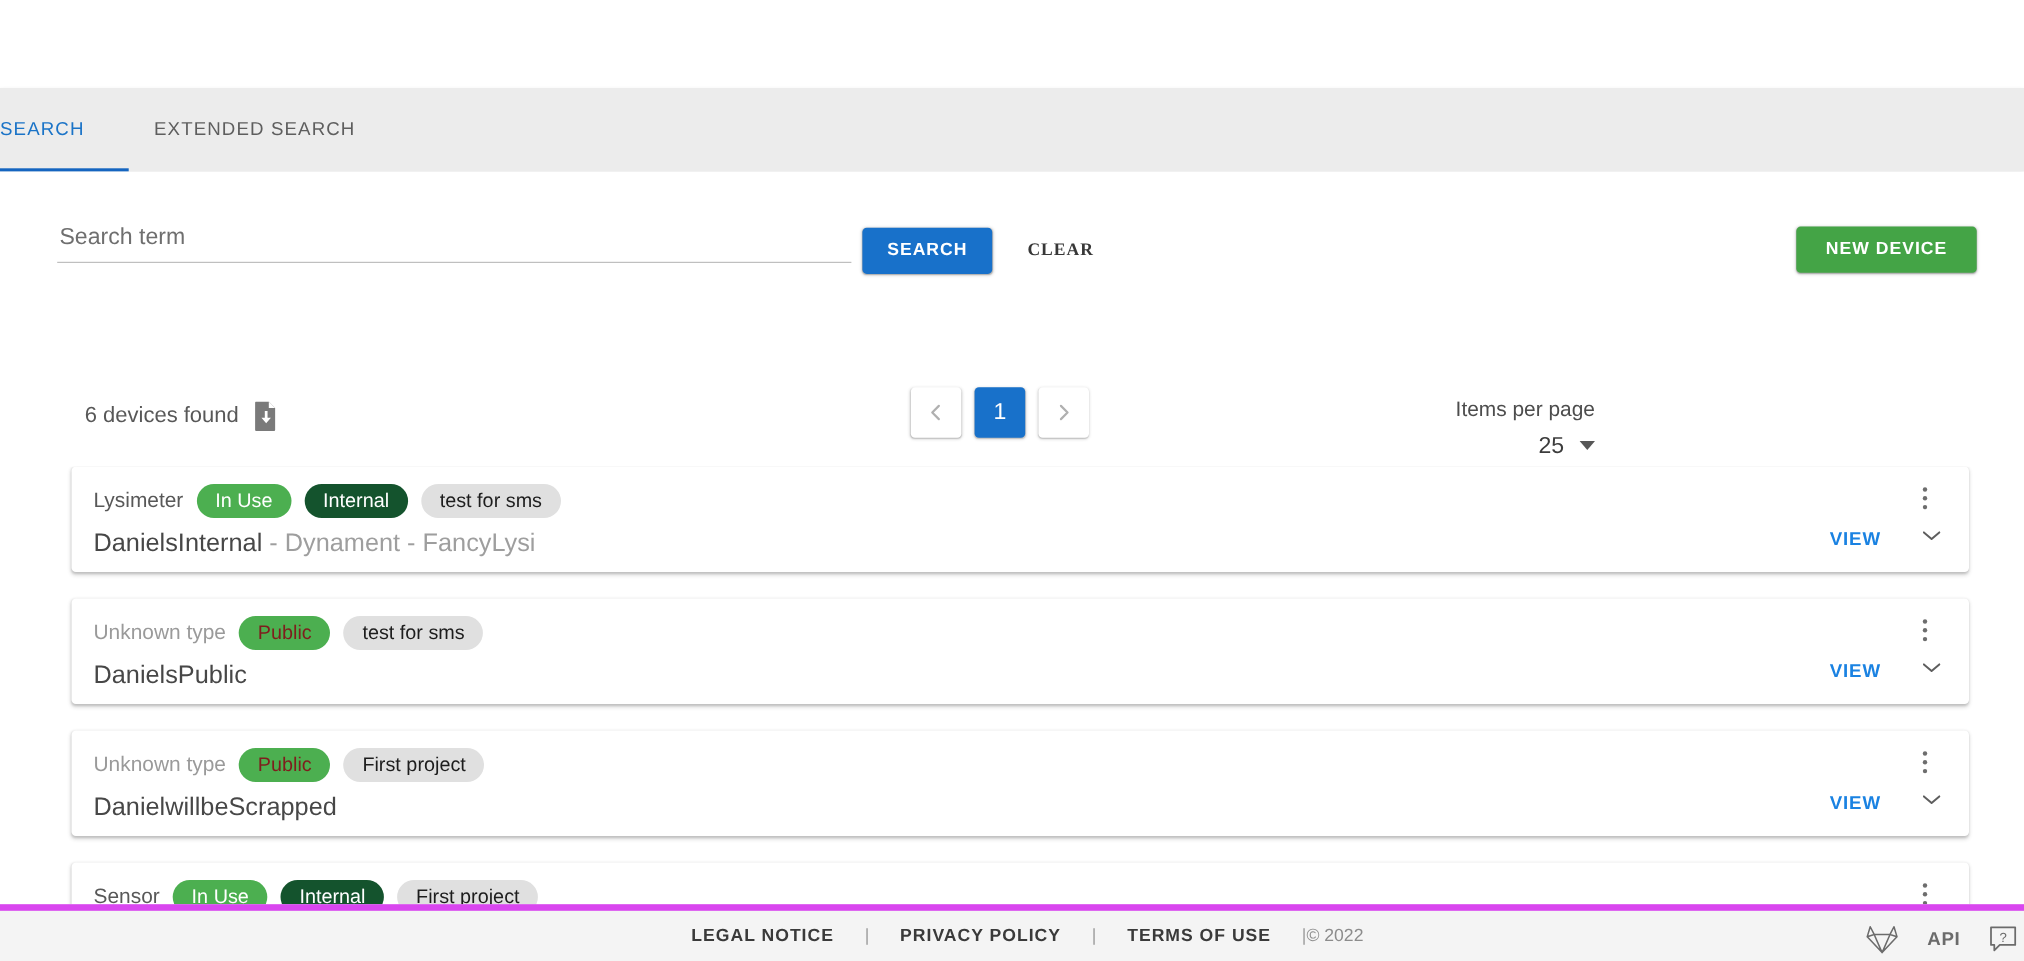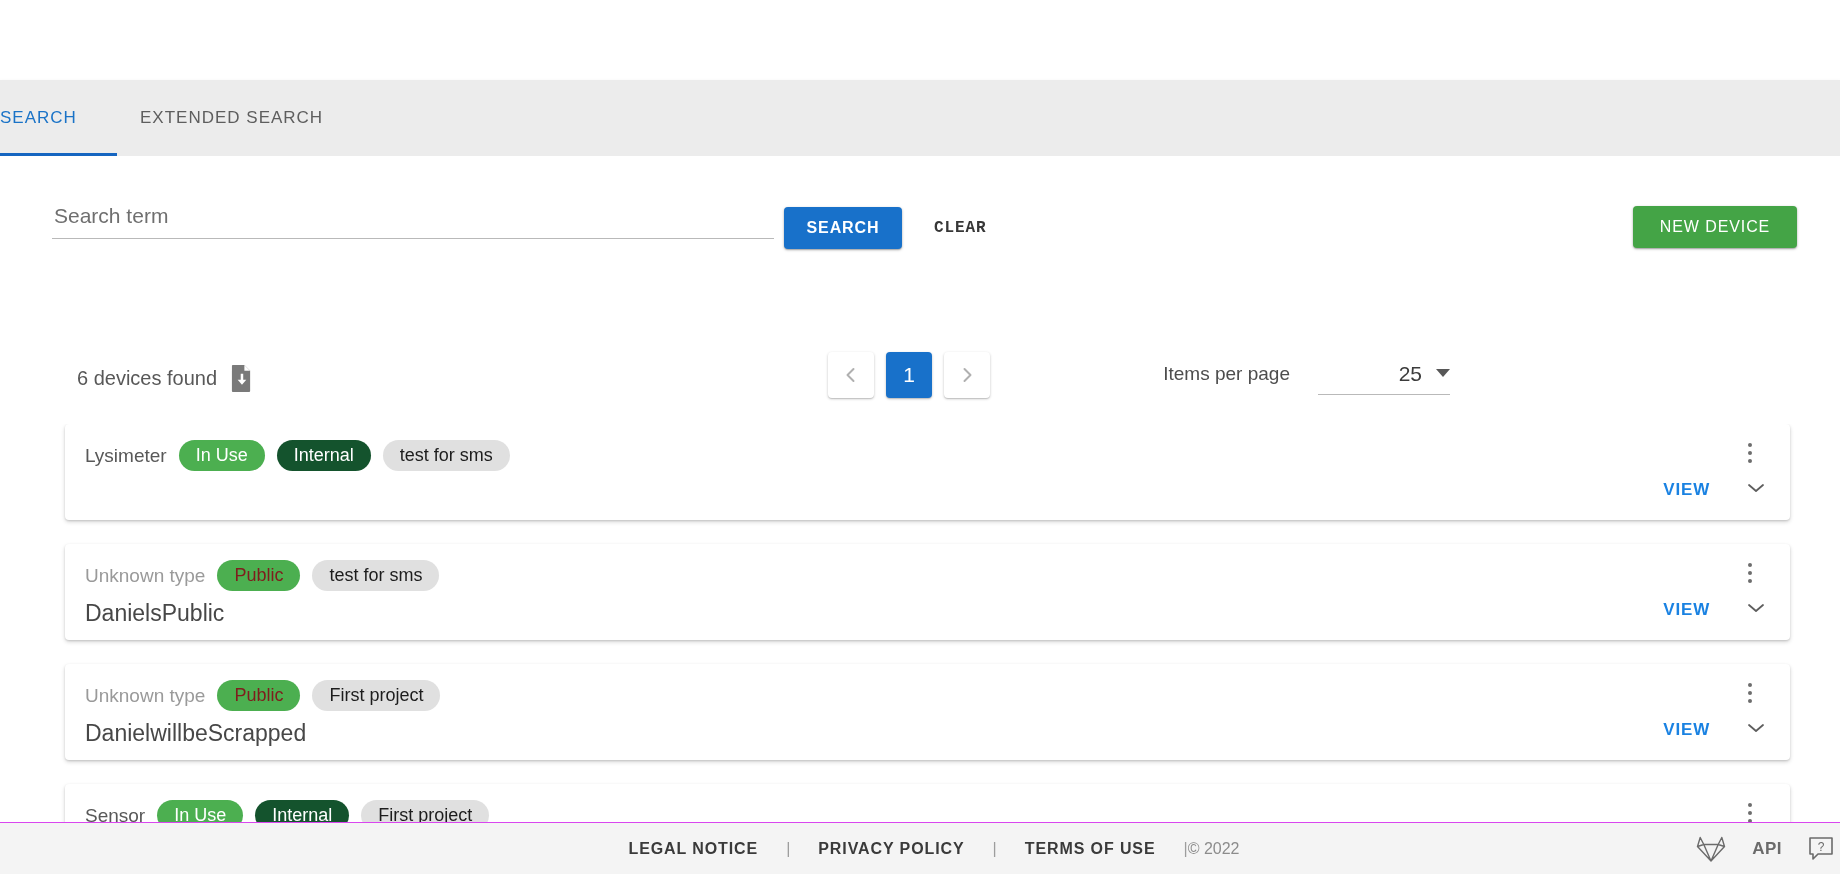--- a/index.html
+++ b/index.html
@@ -89,31 +89,31 @@
     border: none; border-radius: 4px;
     font-family: "Liberation Sans", sans-serif;
     font-size: 16px; font-weight: 600; letter-spacing: 0.9px;
     cursor: pointer;
     box-shadow: 0 1px 3px rgba(0,0,0,0.28), 0 1px 1px rgba(0,0,0,0.16);
   }
   .btn-clear {
     position: absolute; left: 924px; top: 207px;
     height: 42px; padding: 0 10px;
     background: transparent; border: none;
-    font-family: Liberation Mono, monospace;
+    font-family: Liberation Serif, serif;
     font-size: 16px; font-weight: 600; letter-spacing: 0.9px;
     color: #373737; cursor: pointer;
   }
   .btn-new-device {
     position: absolute; left: 1633px; top: 206px;
     width: 164px; height: 42px;
     background: #44a446; color: #fff;
     border: none; border-radius: 4px;
     font-family: "Liberation Sans", sans-serif;
-    font-size: 16px; font-weight: 400; letter-spacing: 0.9px;
+    font-size: 16px; font-weight: 700; letter-spacing: 0.9px;
     cursor: pointer;
     box-shadow: 0 1px 3px rgba(0,0,0,0.28), 0 1px 1px rgba(0,0,0,0.16);
   }
 
   
   .results-bar {
     position: absolute; top: 348px; left: 0;
     width: 1492px; height: 72px;
   }
   .found-text {
@@ -132,21 +132,21 @@
     box-shadow: 0 1px 3px rgba(0,0,0,0.20), 0 1px 1px rgba(0,0,0,0.12);
   }
   .pg-btn svg { display: block; }
   .pg-btn.current {
     background: #1871ca; color: #fff;
     font-size: 21px; font-family: "Liberation Sans", sans-serif;
   }
 
   .per-page {
     position: absolute; right: 42px; top: 14px;
-    display: flex; align-items: flex-end; gap: 0;
+    display: flex; align-items: flex-end; gap: 0; flex-direction: column;
   }
   .per-page-label { font-size: 19px; color: #4d4d4d; padding-bottom: 10px; }
   .per-page-select {
     margin-left: 28px;
     width: 132px;
     border-bottom: 1px solid #b9b9b9;
     display: flex; align-items: center; justify-content: flex-end;
     gap: 14px; padding-bottom: 8px; cursor: pointer;
   }
   .per-page-value { font-size: 21px; color: #3c3c3c; }
@@ -205,21 +205,21 @@
   .card-expand {
     position: absolute; right: 24px; top: 56px;
     cursor: pointer;
   }
 
   
   .footer {
     position: absolute; bottom: 0; left: 0;
     width: 1840px; height: 52px;
     background: #f4f4f4;
-    border-top: 1px solid #d946ef;
+    border-top: 6px solid #d946ef;
     display: flex; align-items: center; justify-content: center;
   }
   .footer-links { display: flex; align-items: center; gap: 0; }
   .footer-link {
     font-size: 16px; font-weight: 600; letter-spacing: 0.9px;
     color: #3a3a3a; cursor: pointer; padding: 0 28px;
   }
   .footer-sep { color: #9d9d9d; font-size: 16px; }
   .footer-copy { font-size: 16px; color: #8c8c8c; }
   .footer-right {
@@ -291,20 +291,21 @@
   </div>
 
   <div class="cards" id="cards">
       <div class="card">
         <div class="card-top">
           <span class="dev-type">Lysimeter</span>
           <span class="chip green">In Use</span>
           <span class="chip orange">Internal</span>
           <span class="chip grey">test for sms</span>
         </div>
+        <div class="card-title"><span class="strong">DanielsInternal</span><span class="muted"> - Dynament - FancyLysi</span></div>
         <div class="kebab">
           <i></i>
           <i></i>
           <i></i>
         </div>
         <span class="card-view">VIEW</span>
         <span class="card-expand"><svg width="20" height="12" viewBox="0 0 20 12">
             <path d="M3 3 L10 9 L17 3" stroke="#5e5e5e" stroke-width="1.8" fill="none" stroke-linecap="round" stroke-linejoin="round"></path>
           </svg></span>
       </div>

